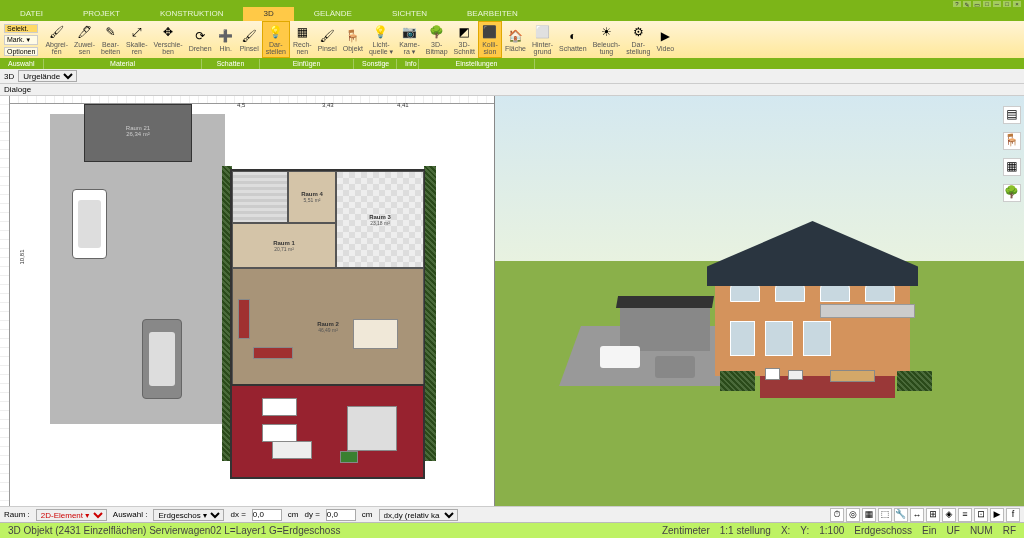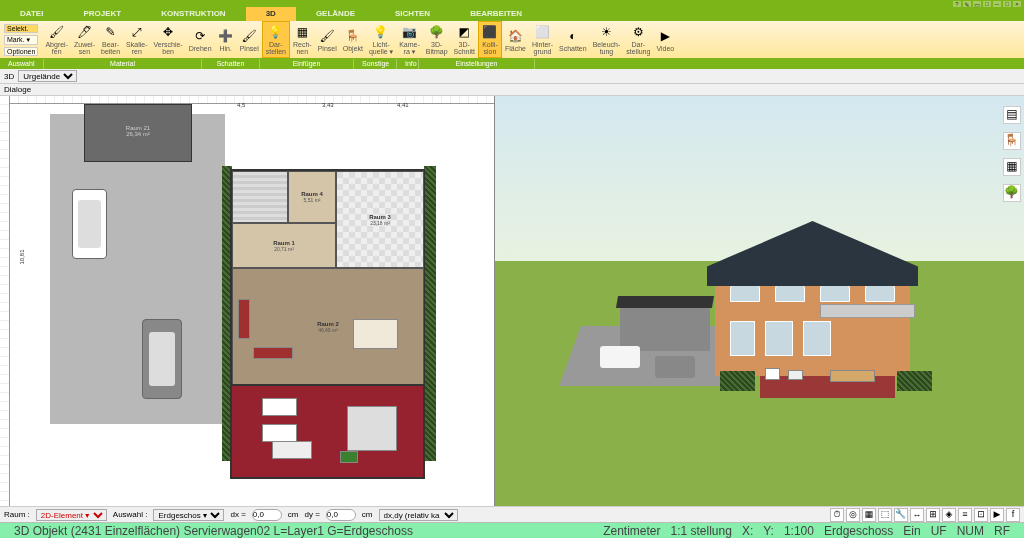--- a/index.html
+++ b/index.html
@@ -2,21 +2,21 @@
 <html><head>
 <meta charset="utf-8">
 <style>
 * { margin: 0; padding: 0; box-sizing: border-box; font-family: Arial, sans-serif; }
 body { width: 1024px; height: 538px; overflow: hidden; background: #fff; font-size: 9px; }
 
 .titlebar { height: 7px; background: #7cb518; display: flex; justify-content: flex-end; align-items: center; padding: 0 3px; gap: 2px; }
 .titlebar .tb-icon { width: 8px; height: 6px; background: rgba(255,255,255,0.3); font-size: 6px; color: #333; cursor: pointer; text-align: center; }
 
 .menubar { height: 14px; background: #7cb518; display: flex; align-items: center; font-size: 8px; color: #e8f5d8; }
-.menubar .tab { padding: 0 20px; height: 14px; line-height: 14px; cursor: pointer; font-weight: bold; }
+.menubar .tab { padding: 0 20px; height: 14px; line-height: 14px; cursor: pointer; }
 .menubar .tab.active { background: #ffc947; color: #333; }
 
 .ribbon { height: 38px; background: linear-gradient(#fff4d6, #ffe89a); display: flex; border-bottom: 1px solid #7cb518; }
 .ribbon-col { display: flex; flex-direction: column; align-items: center; justify-content: center; padding: 0 3px; cursor: pointer; }
 .ribbon-col .ico { width: 16px; height: 16px; display: flex; align-items: center; justify-content: center; font-size: 12px; }
 .ribbon-col .lbl { font-size: 7px; color: #555; text-align: center; line-height: 1; margin-top: 1px; white-space: pre-line; }
 .ribbon-col.active { background: #ffc947; border: 1px solid #e0a800; }
 .ribbon-sel { display: flex; flex-direction: column; padding: 2px 4px; font-size: 7px; }
 .ribbon-sel div { background: #fffbe6; border: 1px solid #ccc; padding: 0 2px; margin: 1px 0; cursor: pointer; }
 
@@ -61,26 +61,26 @@
 .wall3d { position: absolute; top: 45px; left: 0; right: 0; bottom: 0; background: #d4935c; }
 .roof3d { position: absolute; top: 0; left: -8px; right: -8px; height: 65px; background: #2a3540; clip-path: polygon(50% 0, 100% 70%, 100% 100%, 0 100%, 0 70%); }
 .win3d { position: absolute; background: #c8d8e0; border: 1px solid #fff; }
 .car3d { position: absolute; width: 40px; height: 22px; border-radius: 3px; }
 
 .side-tools { position: absolute; right: 3px; top: 10px; display: flex; flex-direction: column; gap: 8px; }
 .side-tools div { width: 18px; height: 18px; background: #fff; border: 1px solid #ccc; font-size: 12px; text-align: center; cursor: pointer; }
 
 .bottombar { height: 16px; background: #f0f0f0; display: flex; align-items: center; padding: 0 4px; font-size: 8px; gap: 6px; border-top: 1px solid #ccc; }
 .bottombar select, .bottombar input { font-size: 8px; height: 12px; border: 1px solid #aaa; }
-.bottombar input { width: 30px; border-radius: 6px; }
+.bottombar input { width: 30px; }
 .bottombar .red { color: #c00; }
 .bottombar .btn-icons { display: flex; gap: 2px; margin-left: auto; }
 .bottombar .btn-icons span { width: 14px; height: 14px; border: 1px solid #bbb; background: #fff; text-align: center; font-size: 9px; cursor: pointer; }
 
-.statusbar { height: 16px; background: #86efac; display: flex; align-items: center; padding: 0 14px; font-size: 12px; color: #444; border-top: 1px solid #bbb; }
+.statusbar { height: 16px; background: #bef264; display: flex; align-items: center; padding: 0 8px; font-size: 10px; color: #444; border-top: 1px solid #bbb; }
 .statusbar .right { margin-left: auto; display: flex; gap: 10px; }
 
 .furn { position: absolute; background: rgba(0,0,0,0.1); border: 1px solid #888; }
 </style>
 </head>
 <body>
 
 <div class="titlebar">
   <span class="tb-icon">?</span>
   <span class="tb-icon">✎</span>

